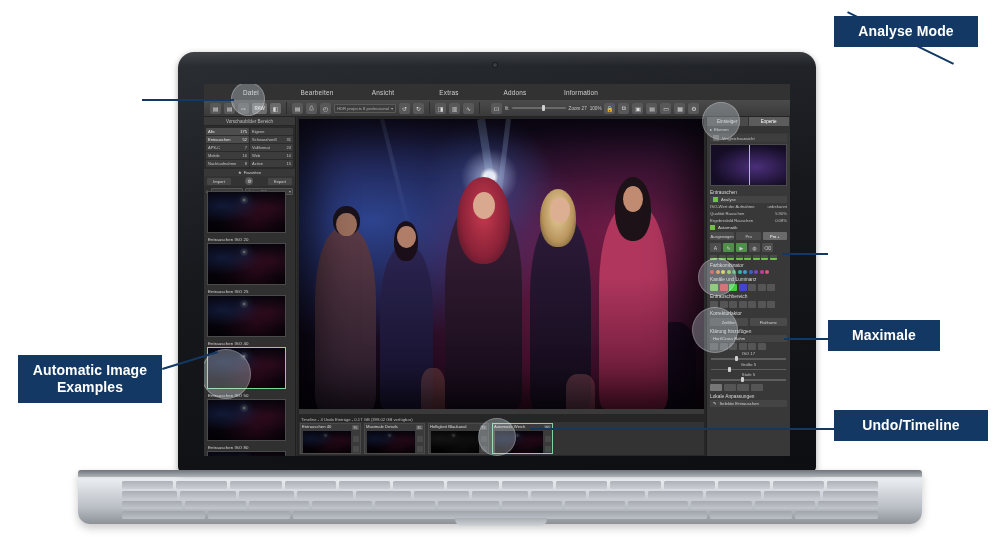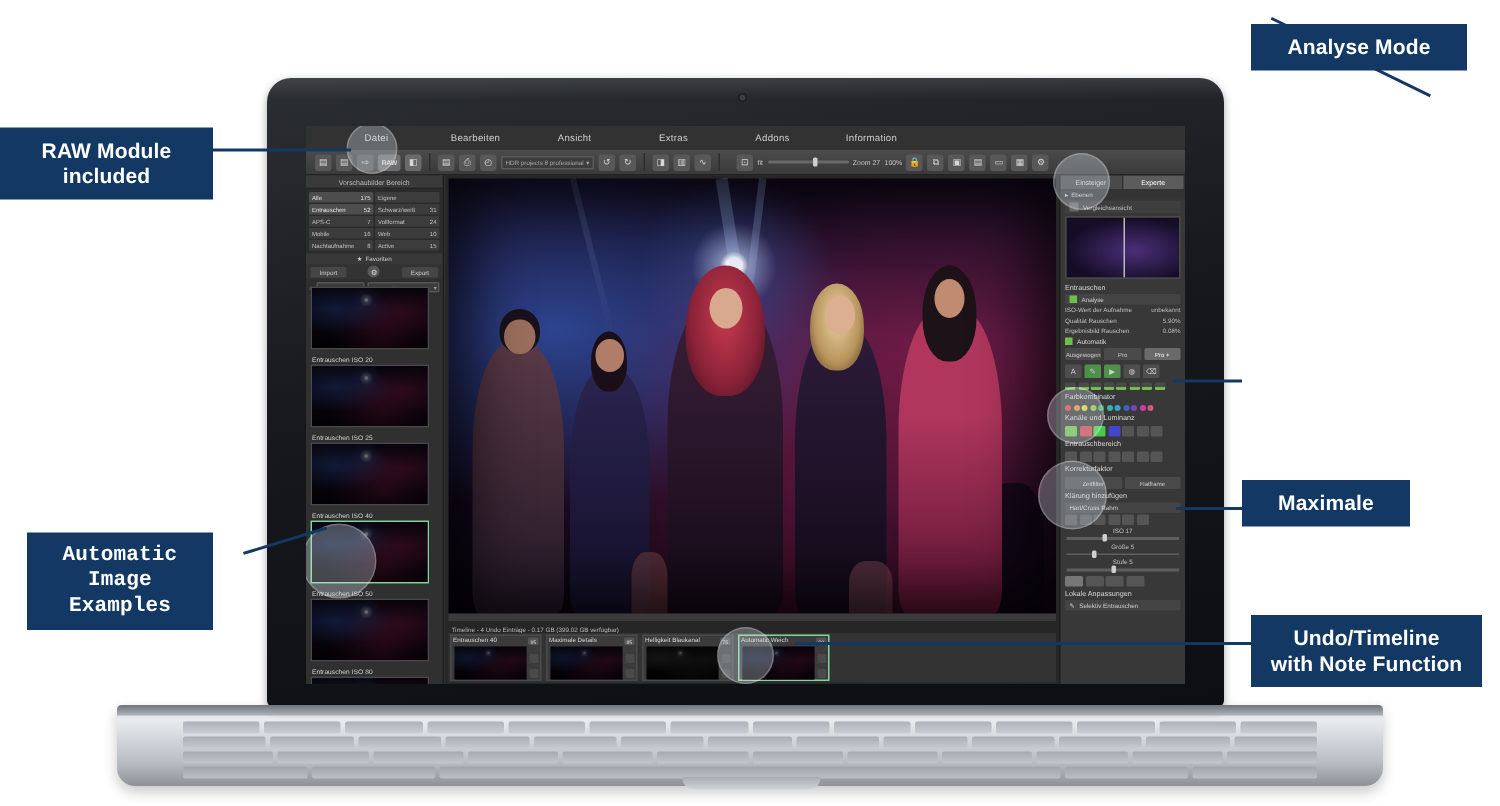--- a/index.html
+++ b/index.html
@@ -676,42 +676,38 @@
   </div>
   <div class="kbrow" style="left:122px;top:511px;width:756px;">
     <div class="key"></div>
       <div class="key"></div>
       <div class="key" style="flex:5;"></div>
       <div class="key"></div>
       <div class="key"></div>
   </div>
   <div id="trackpad-notch"></div>
 
-  <div class="callout" style="left:0px; top:85px; width:142px;">
-    <div>RAW Module included</div>
-  </div>
   <div class="leader" style="left:142px; top:99px; width:92px;"></div>
 
   <div class="callout" style="left:834px; top:16px; width:144px;">
     <div>Analyse Mode</div>
   </div>
   <div class="leader diag" style="left:836px; top:63px; width:118px; transform:rotate(26deg); transform-origin:100% 0;"></div>
 
   <div class="leader" style="left:782px; top:253px; width:46px;"></div>
 
   <div class="callout" style="left:828px; top:320px; width:112px;">
     <div>Maximale</div>
   </div>
   <div class="leader" style="left:784px; top:338px; width:44px;"></div>
 
-  <div class="callout" style="left:18px; top:355px; width:124px;font-family:Liberation Mono, monospace;">
+  <div class="callout" style="left:18px; top:355px; width:144px;">
     <div>Automatic Image</div>
     <div>Examples</div>
   </div>
   <div class="leader diag" style="left:162px; top:368px; width:58px; transform:rotate(-17deg);"></div>
 
   <div class="callout" style="left:834px; top:410px; width:154px;">
     <div>Undo/Timeline</div>
-    <div>with Note Function</div>
   </div>
   <div class="leader" style="left:530px; top:428px; width:304px;"></div>
 
 </div>
 
 </body></html>

